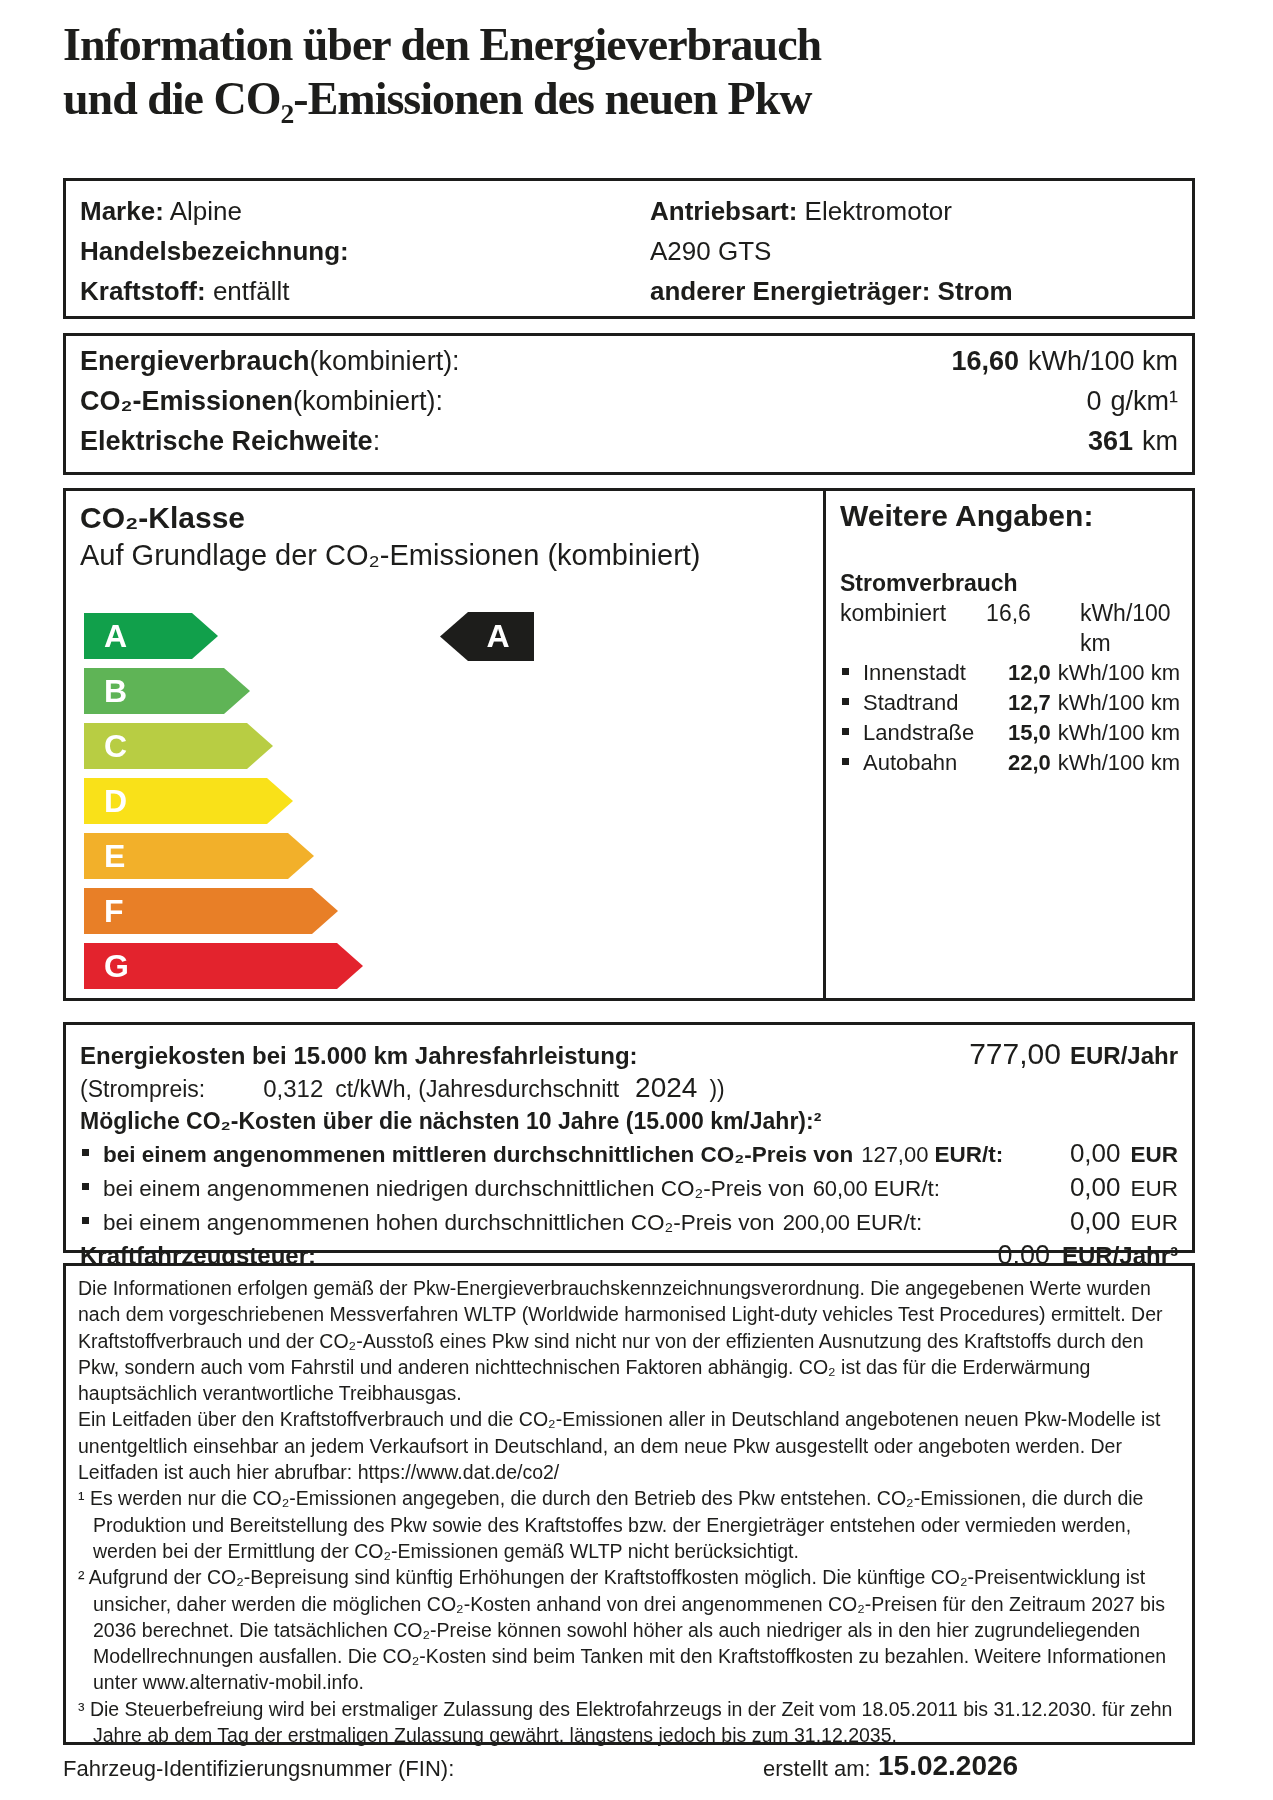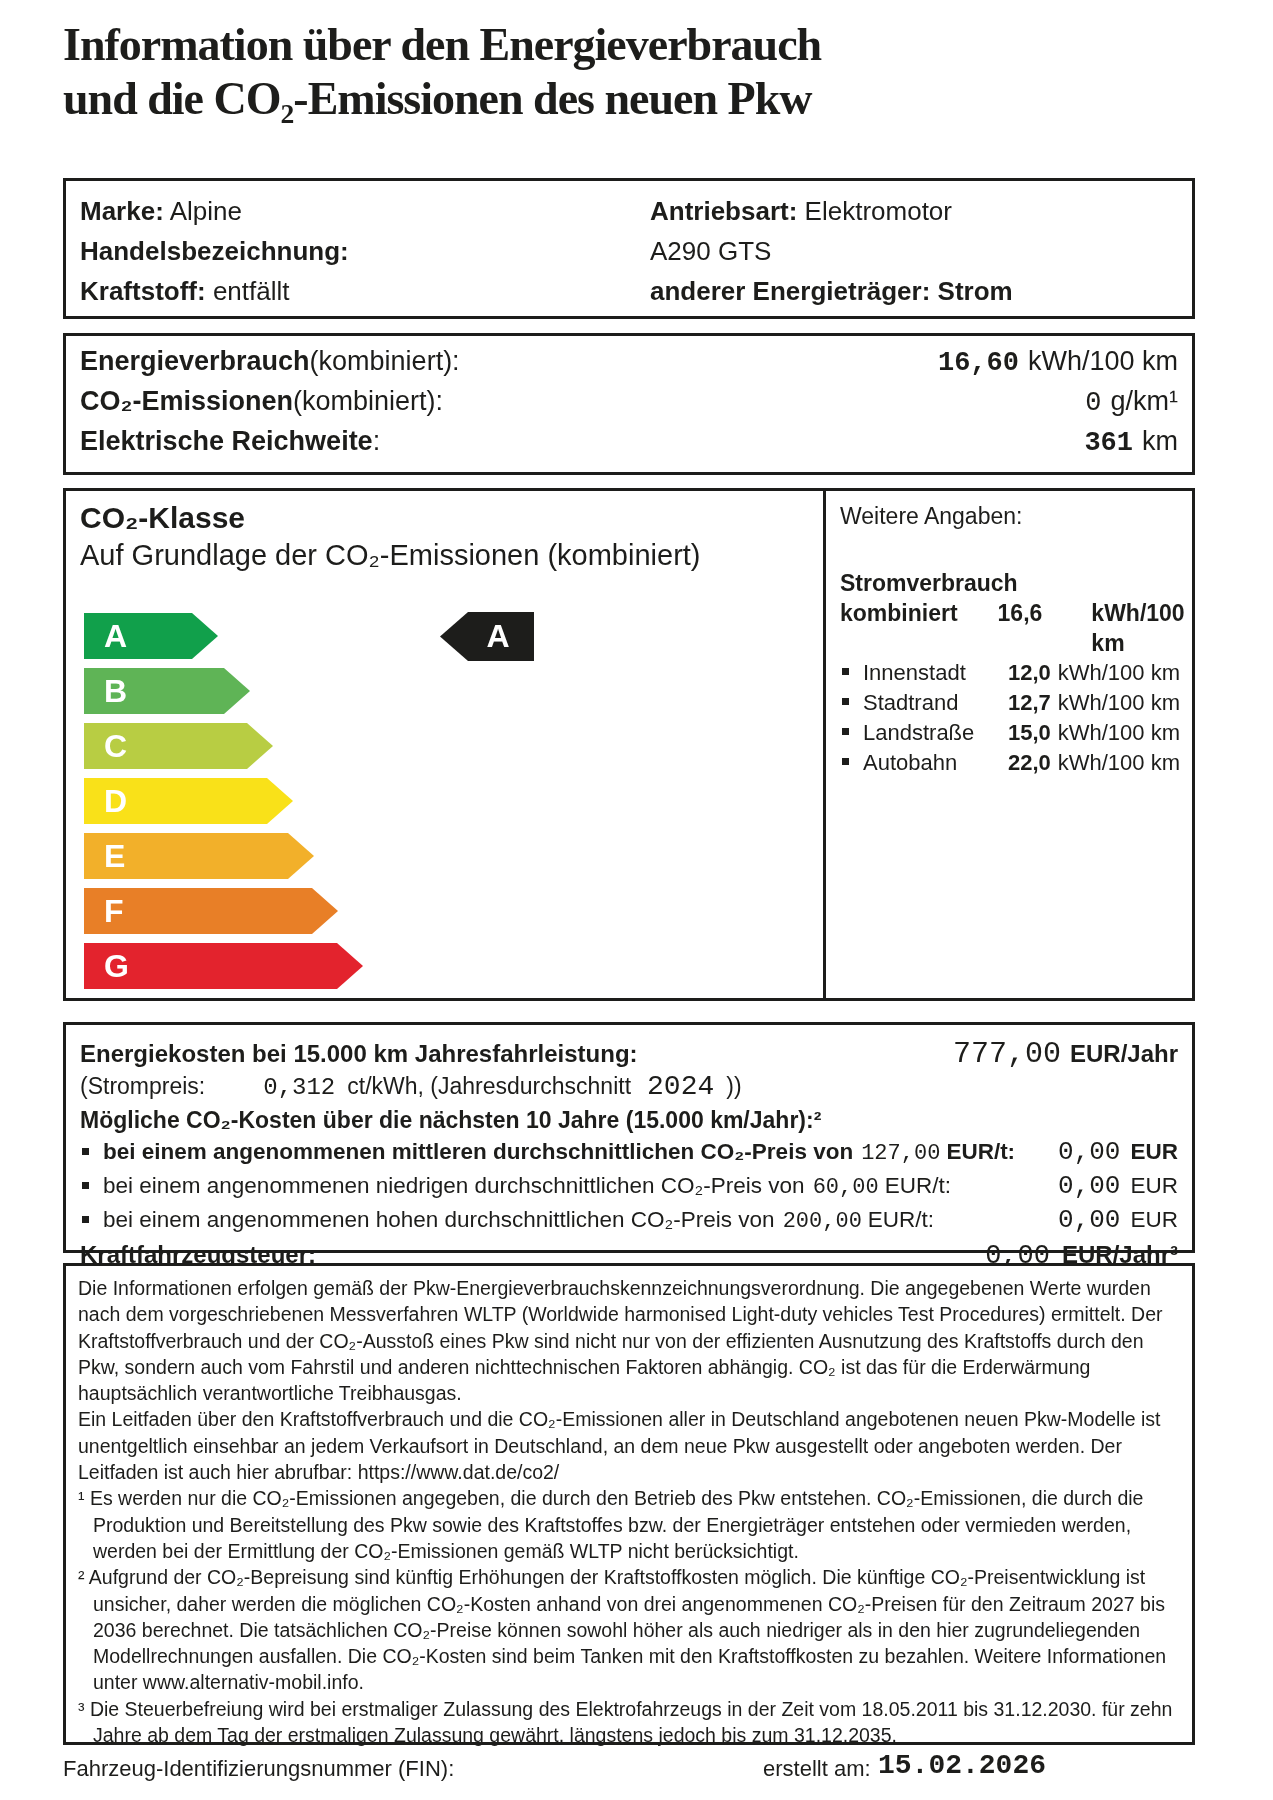--- a/index.html
+++ b/index.html
@@ -19,21 +19,21 @@
   .box{position:absolute;left:63px;width:1132px;border:3px solid #1d1d1b;box-sizing:border-box;background:#fff;}
   
   .box-vehicle{top:178px;height:141px;padding:10px 14px;}
   .veh-grid{display:grid;grid-template-columns:570px 1fr;grid-auto-rows:40px;align-items:center;font-size:26px;}
   .lbl{font-weight:700;}
   .val{font-weight:400;}
   
   .box-consumption{top:333px;height:142px;padding:10px 14px;}
   .cons-row{display:flex;align-items:baseline;height:40px;font-size:27px;}
   .cons-row .right{margin-left:auto;display:flex;align-items:baseline;gap:9px;}
-  .fill{font-family:Liberation Mono, monospace;}
+  .fill{font-family:Liberation Sans, sans-serif;}
   .num-bold{font-weight:700;}
   .num-light{font-weight:400;}
   .unit{font-weight:400;}
   
   .box-co2{top:488px;height:513px;}
   .co2-left{position:absolute;left:14px;top:8px;width:730px;}
   .co2-heading{font-size:30px;font-weight:700;line-height:1.25;}
   .co2-subheading{font-size:29px;font-weight:400;line-height:1.3;}
   .co2-divider{position:absolute;left:757px;top:0;bottom:0;width:3px;background:#1d1d1b;}
   .arrows{position:absolute;left:18px;top:122px;}
@@ -43,23 +43,23 @@
     display:flex;align-items:center;
   }
   .class-arrow span{font-size:32px;font-weight:700;padding-left:20px;line-height:46px;}
   .rating-arrow{
     position:absolute;left:374px;top:121px;width:94px;height:49px;
     clip-path:polygon(0 50%, 28px 0, 100% 0, 100% 100%, 28px 100%);
     display:flex;align-items:center;justify-content:center;color:#fff;
   }
   .rating-arrow span{font-size:32px;font-weight:700;padding-left:22px;}
   .co2-panel{position:absolute;left:760px;right:0;top:0;bottom:0;padding:10px 12px 0 14px;box-sizing:border-box;}
-  .panel-heading{font-size:23px;font-weight:400;line-height:30px;}
+  .panel-heading{font-size:30px;font-weight:700;line-height:30px;}
   .strom-heading{font-size:23px;font-weight:700;line-height:30px;margin-top:37px;}
-  .komb-row{display:flex;align-items:baseline;font-size:23px;font-weight:700;line-height:30px;gap:40px;}
+  .komb-row{display:flex;align-items:baseline;font-size:23px;font-weight:400;line-height:30px;gap:40px;}
   .komb-row .kv{margin-left:auto;}
   .panel-item{display:flex;align-items:baseline;font-size:22px;line-height:30px;}
   .sq{width:7px;height:7px;background:#1d1d1b;align-self:center;margin:0 14px 4px 2px;flex:0 0 auto;}
   .panel-item .pv{margin-left:auto;font-weight:700;}
   .panel-item .pu{margin-left:7px;}
   
   .box-costs{top:1022px;height:231px;padding:13px 14px;font-size:24px;}
   .cost-row{display:flex;align-items:baseline;line-height:32px;}
   .cost-row .right{margin-left:auto;display:flex;align-items:baseline;gap:9px;}
   .energy-val{font-size:30px;font-weight:400;}

